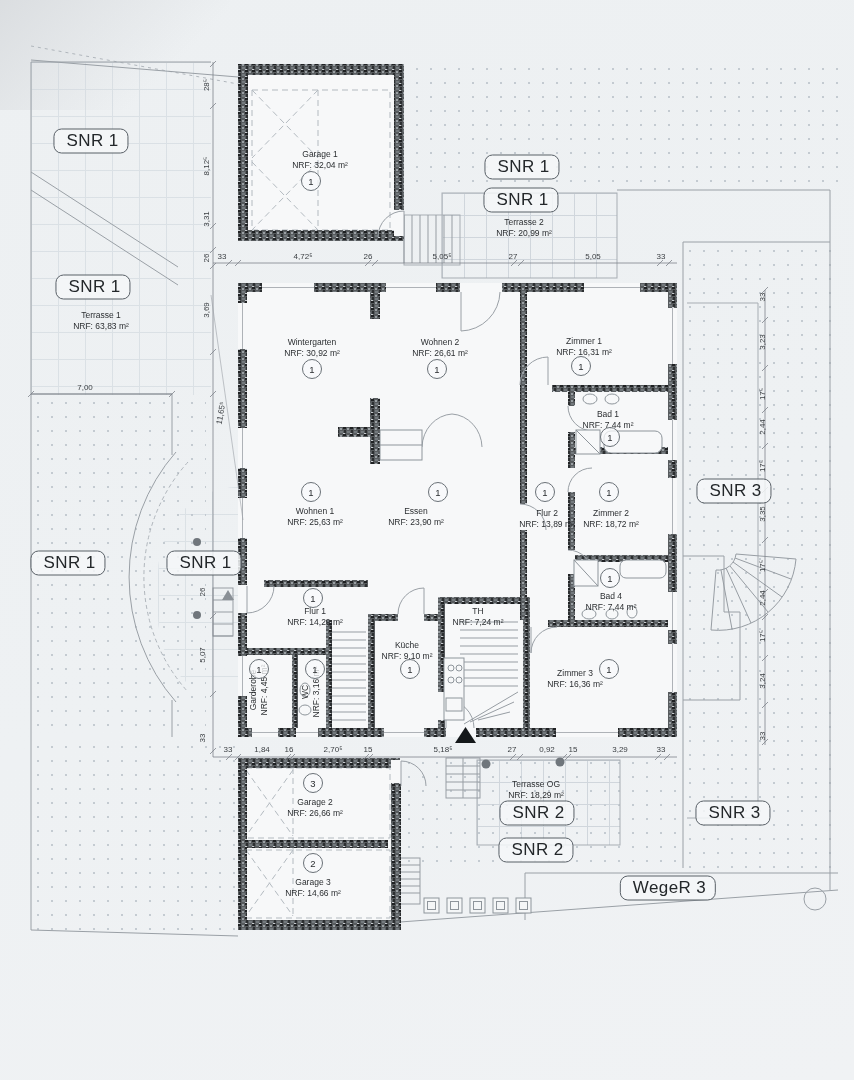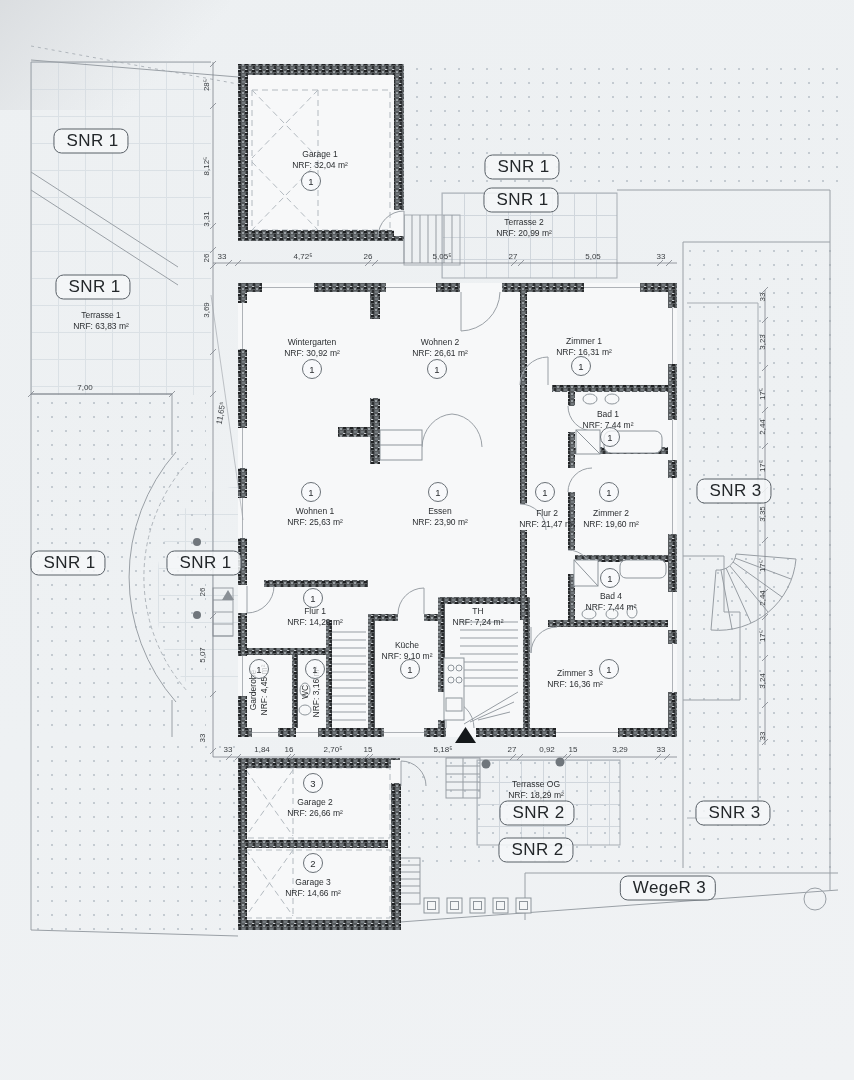--- a/index.html
+++ b/index.html
@@ -282,31 +282,31 @@
       <span class="ar">NRF: 16,31 m²</span>
     </div>
   <div class="lbl" style="left:608px;top:419px">
       <span class="nm">Bad 1</span>
       <span class="ar">NRF: 7,44 m²</span>
     </div>
   <div class="lbl" style="left:315px;top:516px">
       <span class="nm">Wohnen 1</span>
       <span class="ar">NRF: 25,63 m²</span>
     </div>
-  <div class="lbl" style="left:440px;top:516px">
+  <div class="lbl" style="left:416px;top:516px">
       <span class="nm">Essen</span>
       <span class="ar">NRF: 23,90 m²</span>
     </div>
   <div class="lbl" style="left:547px;top:518px">
       <span class="nm">Flur 2</span>
-      <span class="ar">NRF: 21,47 m²</span>
+      <span class="ar">NRF: 13,89 m²</span>
     </div>
   <div class="lbl" style="left:611px;top:518px">
       <span class="nm">Zimmer 2</span>
-      <span class="ar">NRF: 19,60 m²</span>
+      <span class="ar">NRF: 18,72 m²</span>
     </div>
   <div class="lbl" style="left:611px;top:601px">
       <span class="nm">Bad 4</span>
       <span class="ar">NRF: 7,44 m²</span>
     </div>
   <div class="lbl" style="left:315px;top:616px">
       <span class="nm">Flur 1</span>
       <span class="ar">NRF: 14,29 m²</span>
     </div>
   <div class="lbl" style="left:407px;top:650px">

